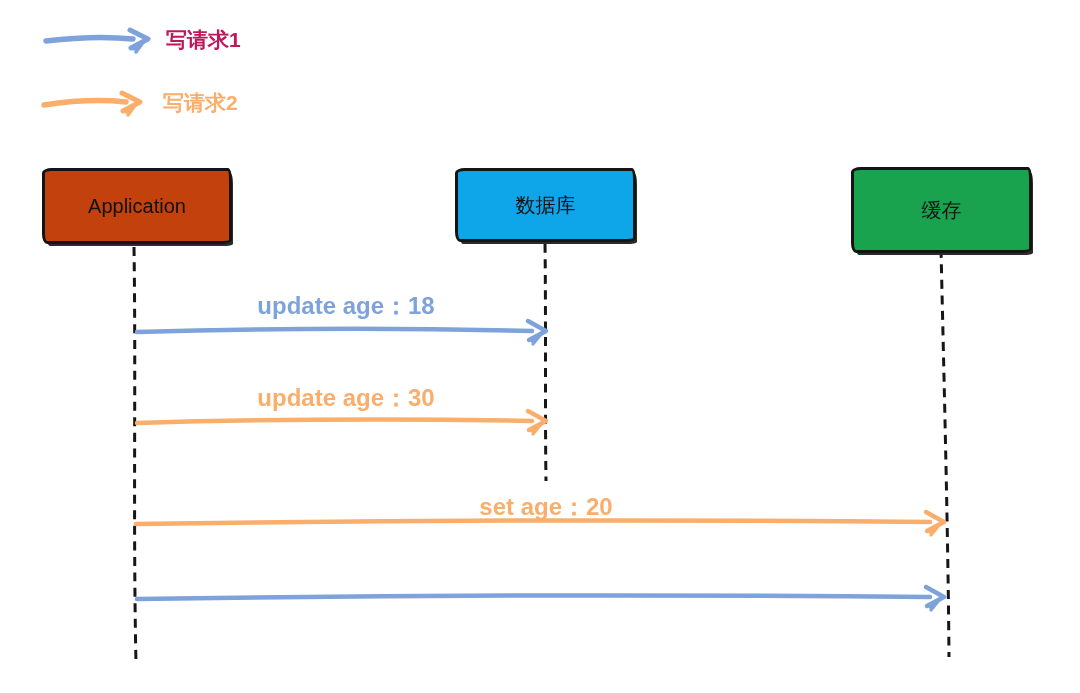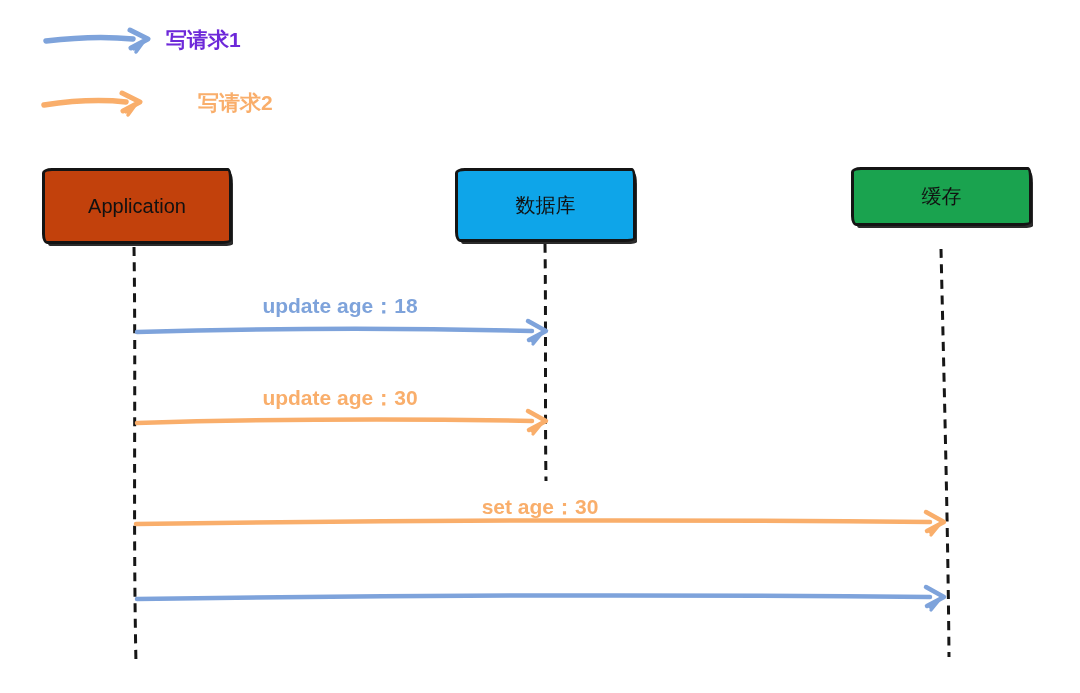--- a/index.html
+++ b/index.html
@@ -12,43 +12,43 @@
   }
   .layer{position:absolute;left:0;top:0;}
 
   
   .legend-label{
     position:absolute;
     font-size:21px;font-weight:bold;
     line-height:24px;
     white-space:nowrap;
   }
-  .legend-label.l1{left:166px;top:28px;color:#6d28d9;}
-  .legend-label.l2{left:163px;top:91px;color:#f9ae6b;margin-left:35px;}
+  .legend-label.l1{left:166px;top:28px;color:#be185d;}
+  .legend-label.l2{left:163px;top:91px;color:#f9ae6b;}
 
   
   .actor-box{
     position:absolute;
     display:flex;align-items:center;justify-content:center;
     border:3px solid #141414;
     border-radius:10px 4px 12px 5px / 5px 12px 4px 10px;
     box-shadow:3px 4px 0 -2px #2b2b2b;
     font-size:20px;color:#111;
     box-sizing:border-box;
   }
   .actor-app  {left:42px; top:168px;width:190px;height:76px;background:#c2410c;}
   .actor-db   {left:455px;top:168px;width:181px;height:74px;background:#0ea5e9;}
-  .actor-cache{left:851px;top:167px;width:181px;height:59px;background:#1aa34f;}
+  .actor-cache{left:851px;top:167px;width:181px;height:86px;background:#1aa34f;}
 
   
   .msg-label{
     position:absolute;
     transform:translateX(-50%);
-    font-size:21px;font-weight:bold;
-    line-height:26px;white-space:nowrap;
+    font-size:24px;font-weight:bold;
+    line-height:26px;white-space:nowrap;margin-left:6px;
   }
   .c-blue{color:#7ea3db;}
   .c-orange{color:#f9ae6b;}
   .m1{left:340px;top:293px;}
   .m2{left:340px;top:385px;}
   .m3{left:540px;top:494px;}
   .m4{left:540px;top:569px;}
 </style>
 </head>
 <body>
@@ -108,15 +108,15 @@
   </div>
   <div class="actor-box actor-db">
     <span>数据库</span>
   </div>
   <div class="actor-box actor-cache">
     <span>缓存</span>
   </div>
 
   <div class="msg-label c-blue m1">update age：18</div>
   <div class="msg-label c-orange m2">update age：30</div>
-  <div class="msg-label c-orange m3">set age：30</div>
+  <div class="msg-label c-orange m3">set age：20</div>
 
 </div>
 
 </body></html>

